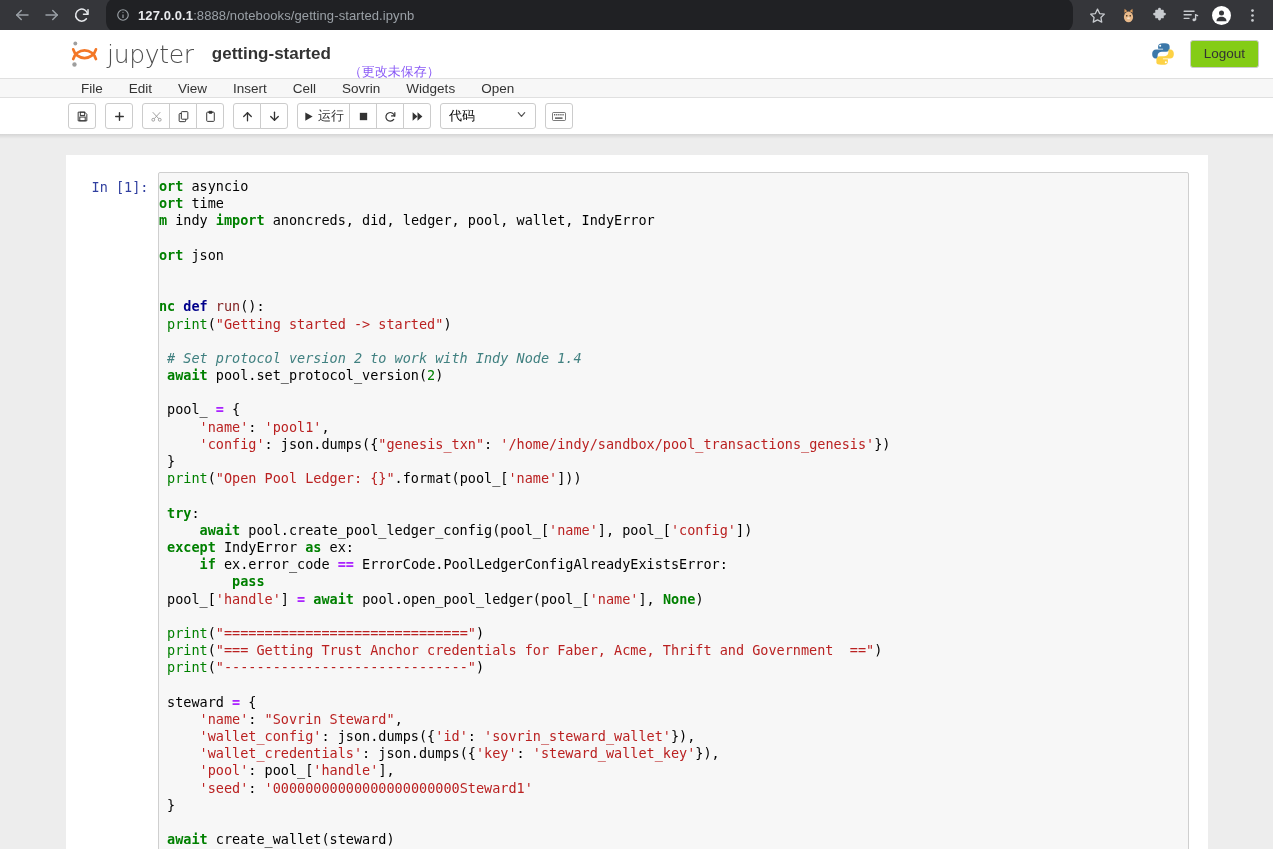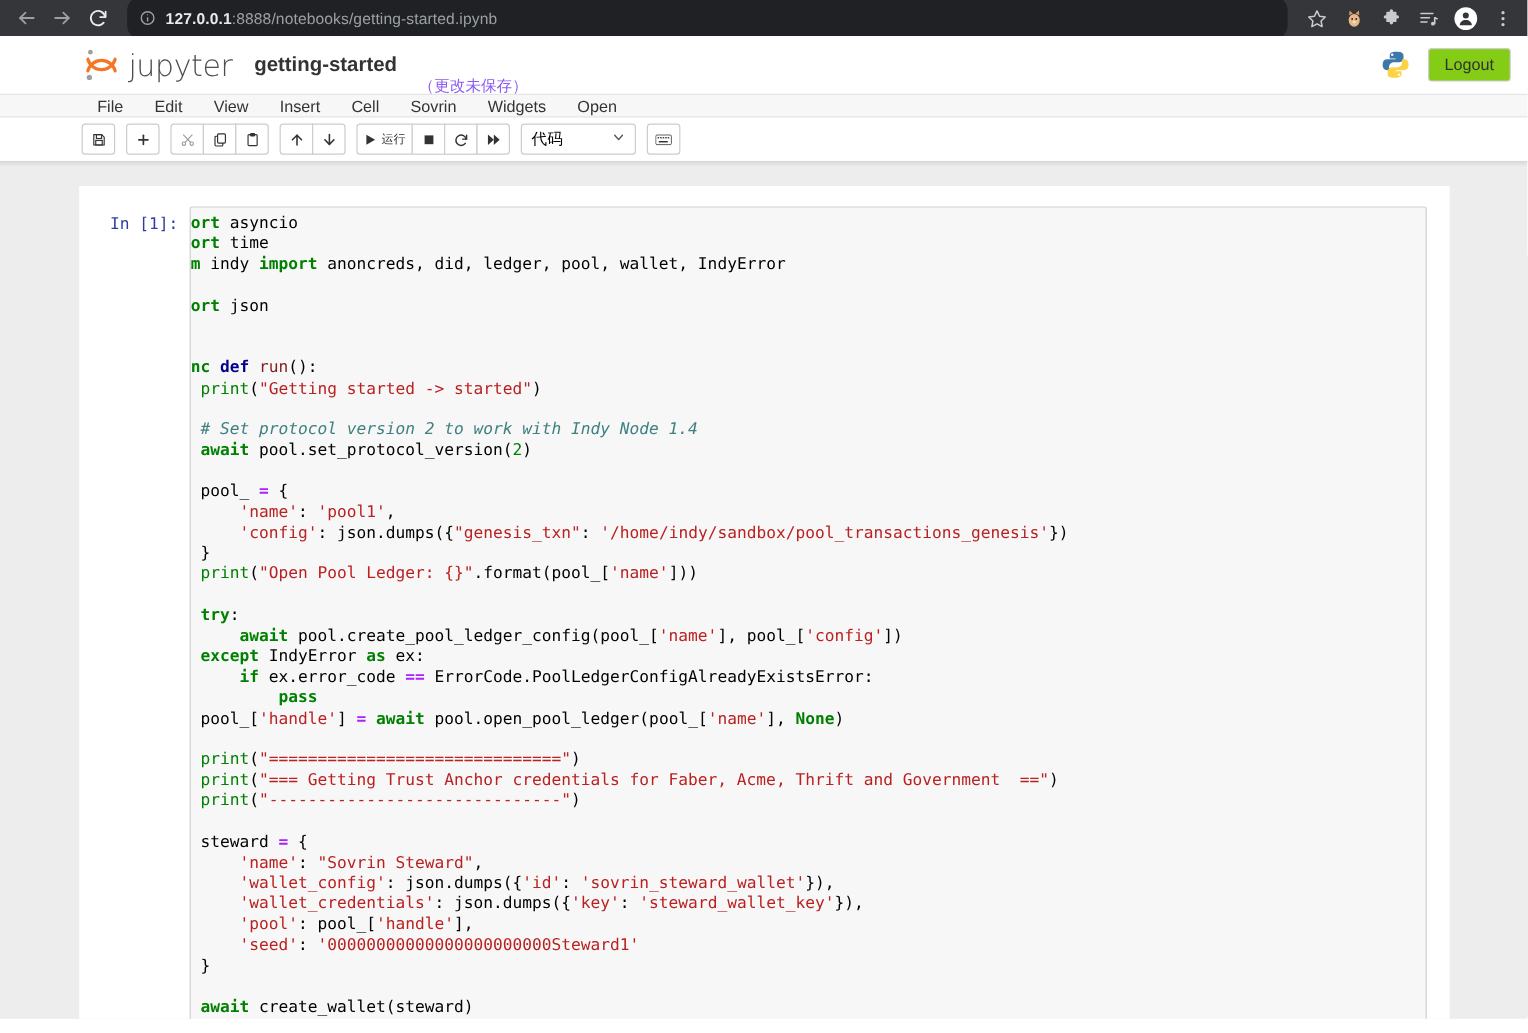--- a/index.html
+++ b/index.html
@@ -176,21 +176,21 @@
     justify-content: center;
     color: #333333;
     cursor: pointer;
     padding: 0 5px;
     margin-left: -1px;
     font-size: 12px;
   }
   .tb-group .tb-btn:first-child { margin-left: 0; border-radius: 3px 0 0 3px; }
   .tb-group .tb-btn:last-child { border-radius: 0 3px 3px 0; }
   .tb-group .tb-btn:only-child { border-radius: 3px; }
-  .tb-btn .lbl { font-size: 10px; margin-left: 4px; font-family: Liberation Sans, sans-serif; }
+  .tb-btn .lbl { font-size: 13px; margin-left: 4px; font-family: Liberation Sans, sans-serif; }
   #cell-type-select {
     height: 26px;
     width: 96px;
     background: #ffffff;
     border: 1px solid #cccccc;
     border-radius: 3px;
     display: flex;
     align-items: center;
     padding: 0 8px;
     font-size: 13px;

